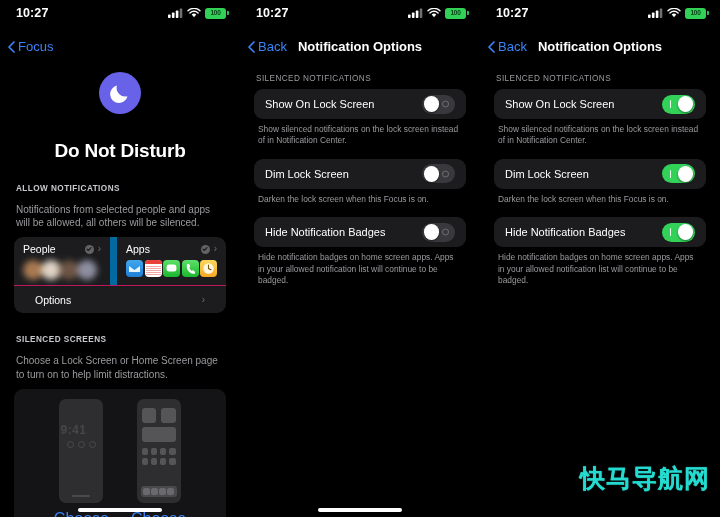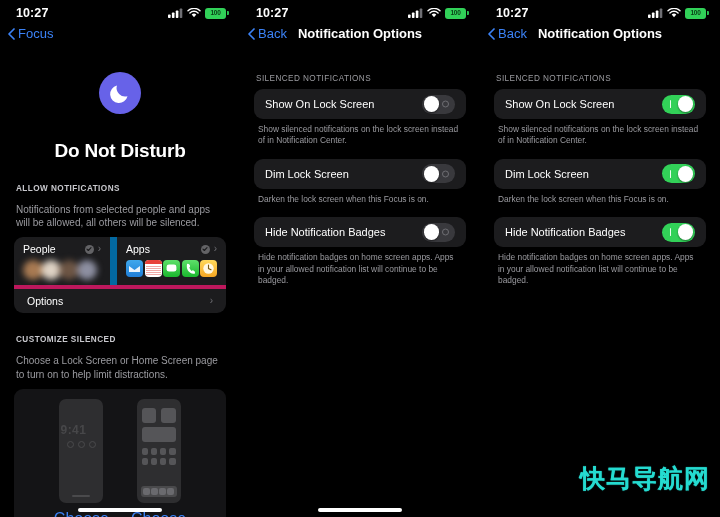--- a/index.html
+++ b/index.html
@@ -61,21 +61,21 @@
     color: #0a3d17;
     letter-spacing: -0.2px;
     line-height: 1;
   }
 
   
   .navbar {
     height: 28px;
     position: relative;
     display: flex;
-    align-items: flex-start;
+    align-items: flex-end;
   }
   .nav-back {
     display: flex;
     align-items: center;
     gap: 3px;
     padding-left: 8px;
     color: #3b82f6;
     font-size: 13px;
     cursor: pointer;
   }
@@ -181,24 +181,24 @@
     gap: 1.5px;
   }
   .app {
     width: 17px; height: 17px;
     border-radius: 4px;
     position: relative;
     overflow: hidden;
   }
   .card-row {
     height: 28px;
-    border-top: 4px solid #be185d;
+    border-top: 1px solid #be185d;
     display: flex;
     align-items: center;
-    padding: 0 13px;
+    padding: 0 21px;
     cursor: pointer;
   }
   .card-row .lbl { color: #fff; font-size: 10.5px; flex: 1; }
 
   .cs-card {
     margin: 8px 14px 0 14px;
     background: #141416;
     border-radius: 9px;
     padding: 10px 0 8px 0;
   }
@@ -474,21 +474,21 @@
           </div>
         </div>
       </div>
       <div class="card-row">
         <span class="lbl">Options</span>
         <span class="disc">›</span>
       </div>
     </div>
 
     <div class="sec-head">
-      <div class="sec-caps">CUSTOMIZE SILENCED</div>
+      <div class="sec-caps">SILENCED SCREENS</div>
       <div class="sec-desc">Choose a Lock Screen or Home Screen page to turn on to help limit distractions.</div>
     </div>
 
     <div class="cs-card">
       <div class="screens">
         <div class="screen-col">
           <div class="phone">
             <div class="lock-time">9:41</div>
             <div class="lock-dots">
                 <i></i>

